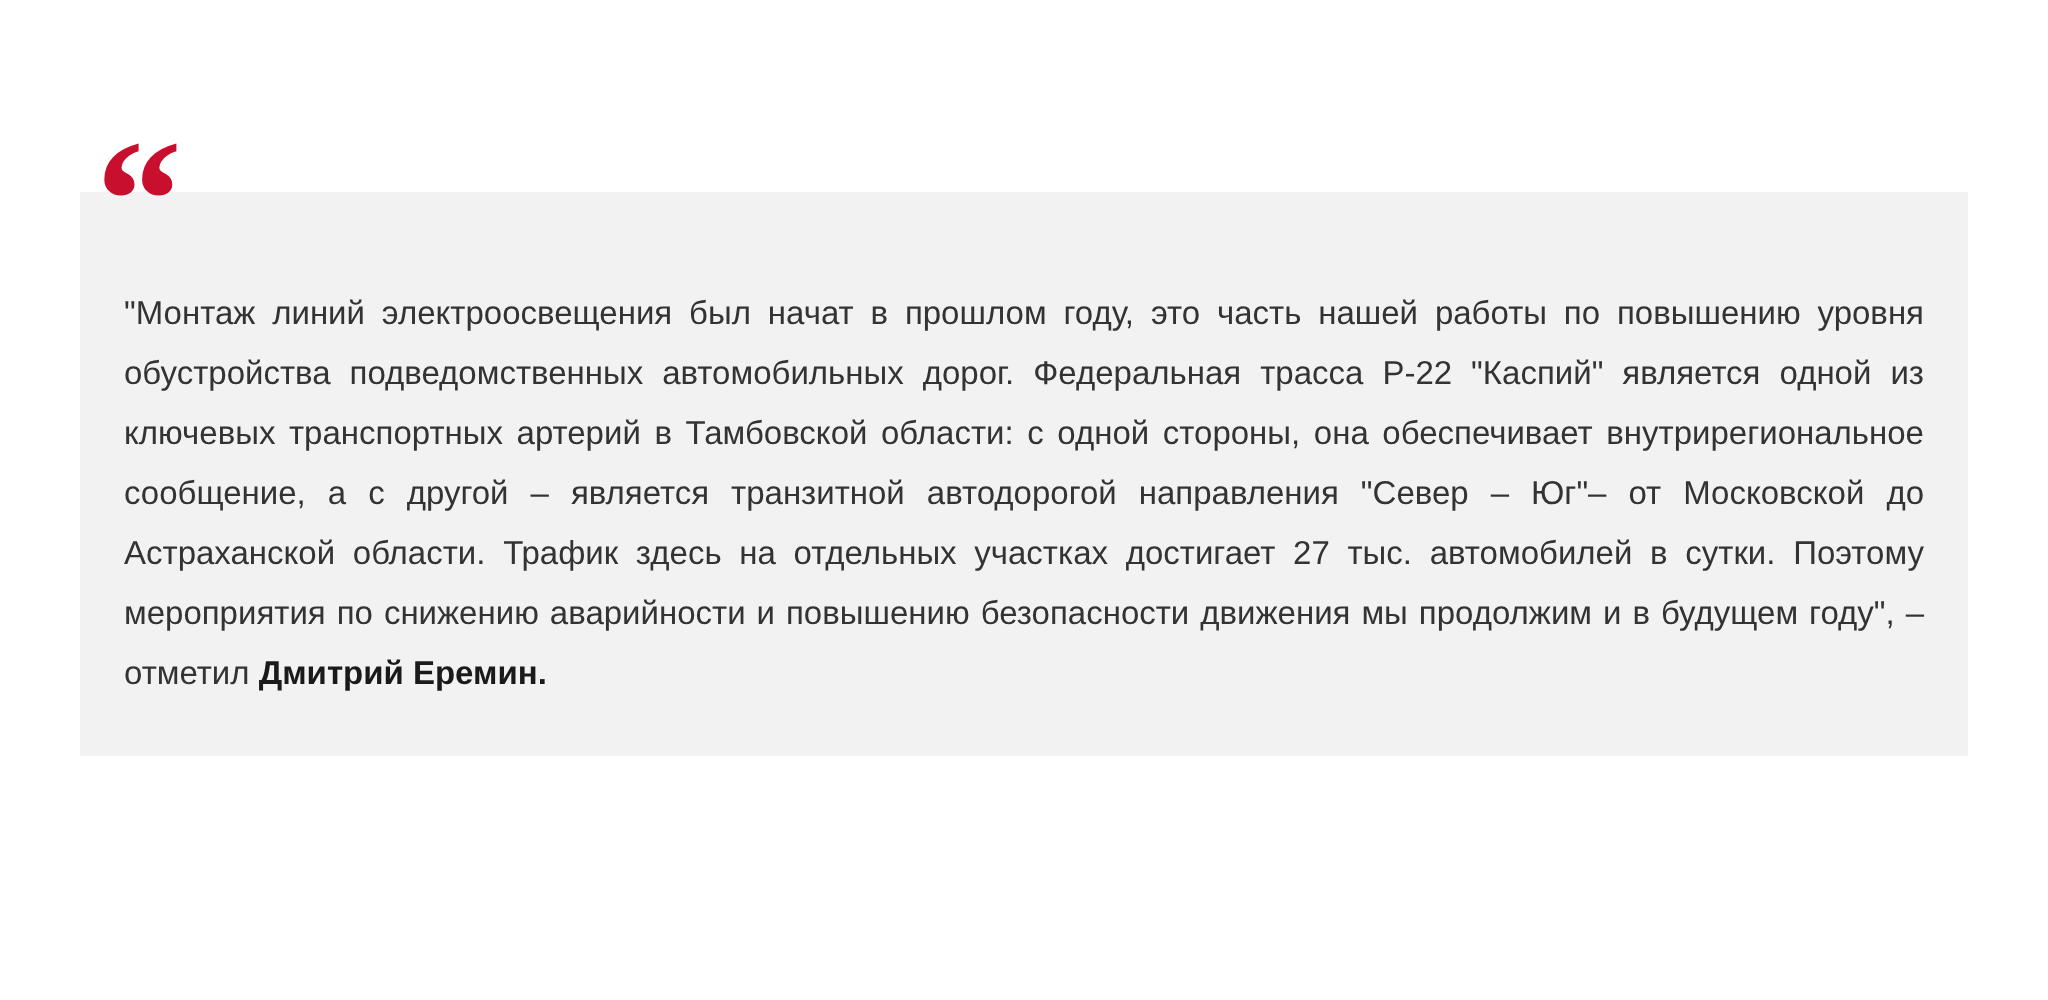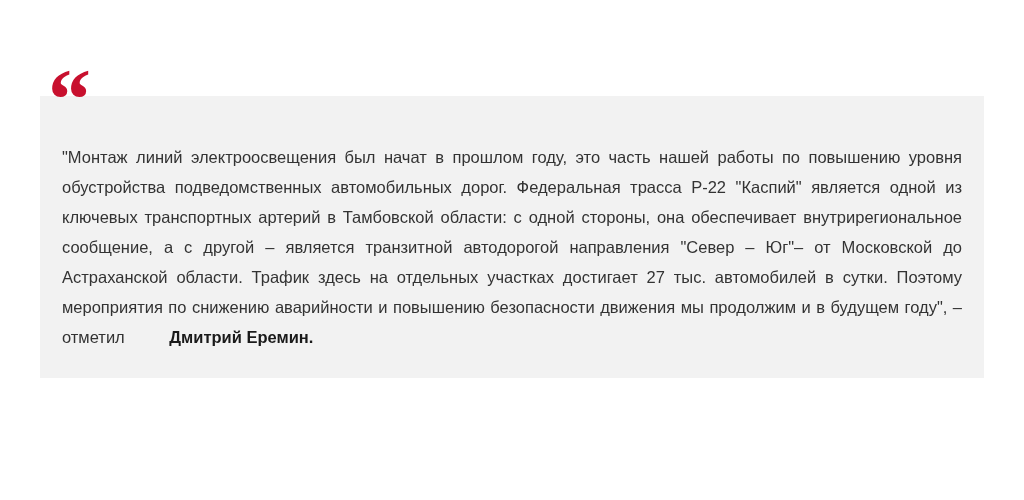--- a/index.html
+++ b/index.html
@@ -47,21 +47,20 @@
     color: #333333;
     font-family: "Liberation Sans", sans-serif;
     font-size: 16.5px;
     line-height: 30px;
     text-align: justify;
     text-justify: inter-word;
   }
   .quote-text .attribution {
     font-weight: 700;
     color: #1a1a1a;
-    margin-left: 40px;
   }
 </style>
 </head>
 <body>
 
 <div class="page">
 
   <div class="quote-block"></div>
 
   <div class="quote-mark">“</div>

